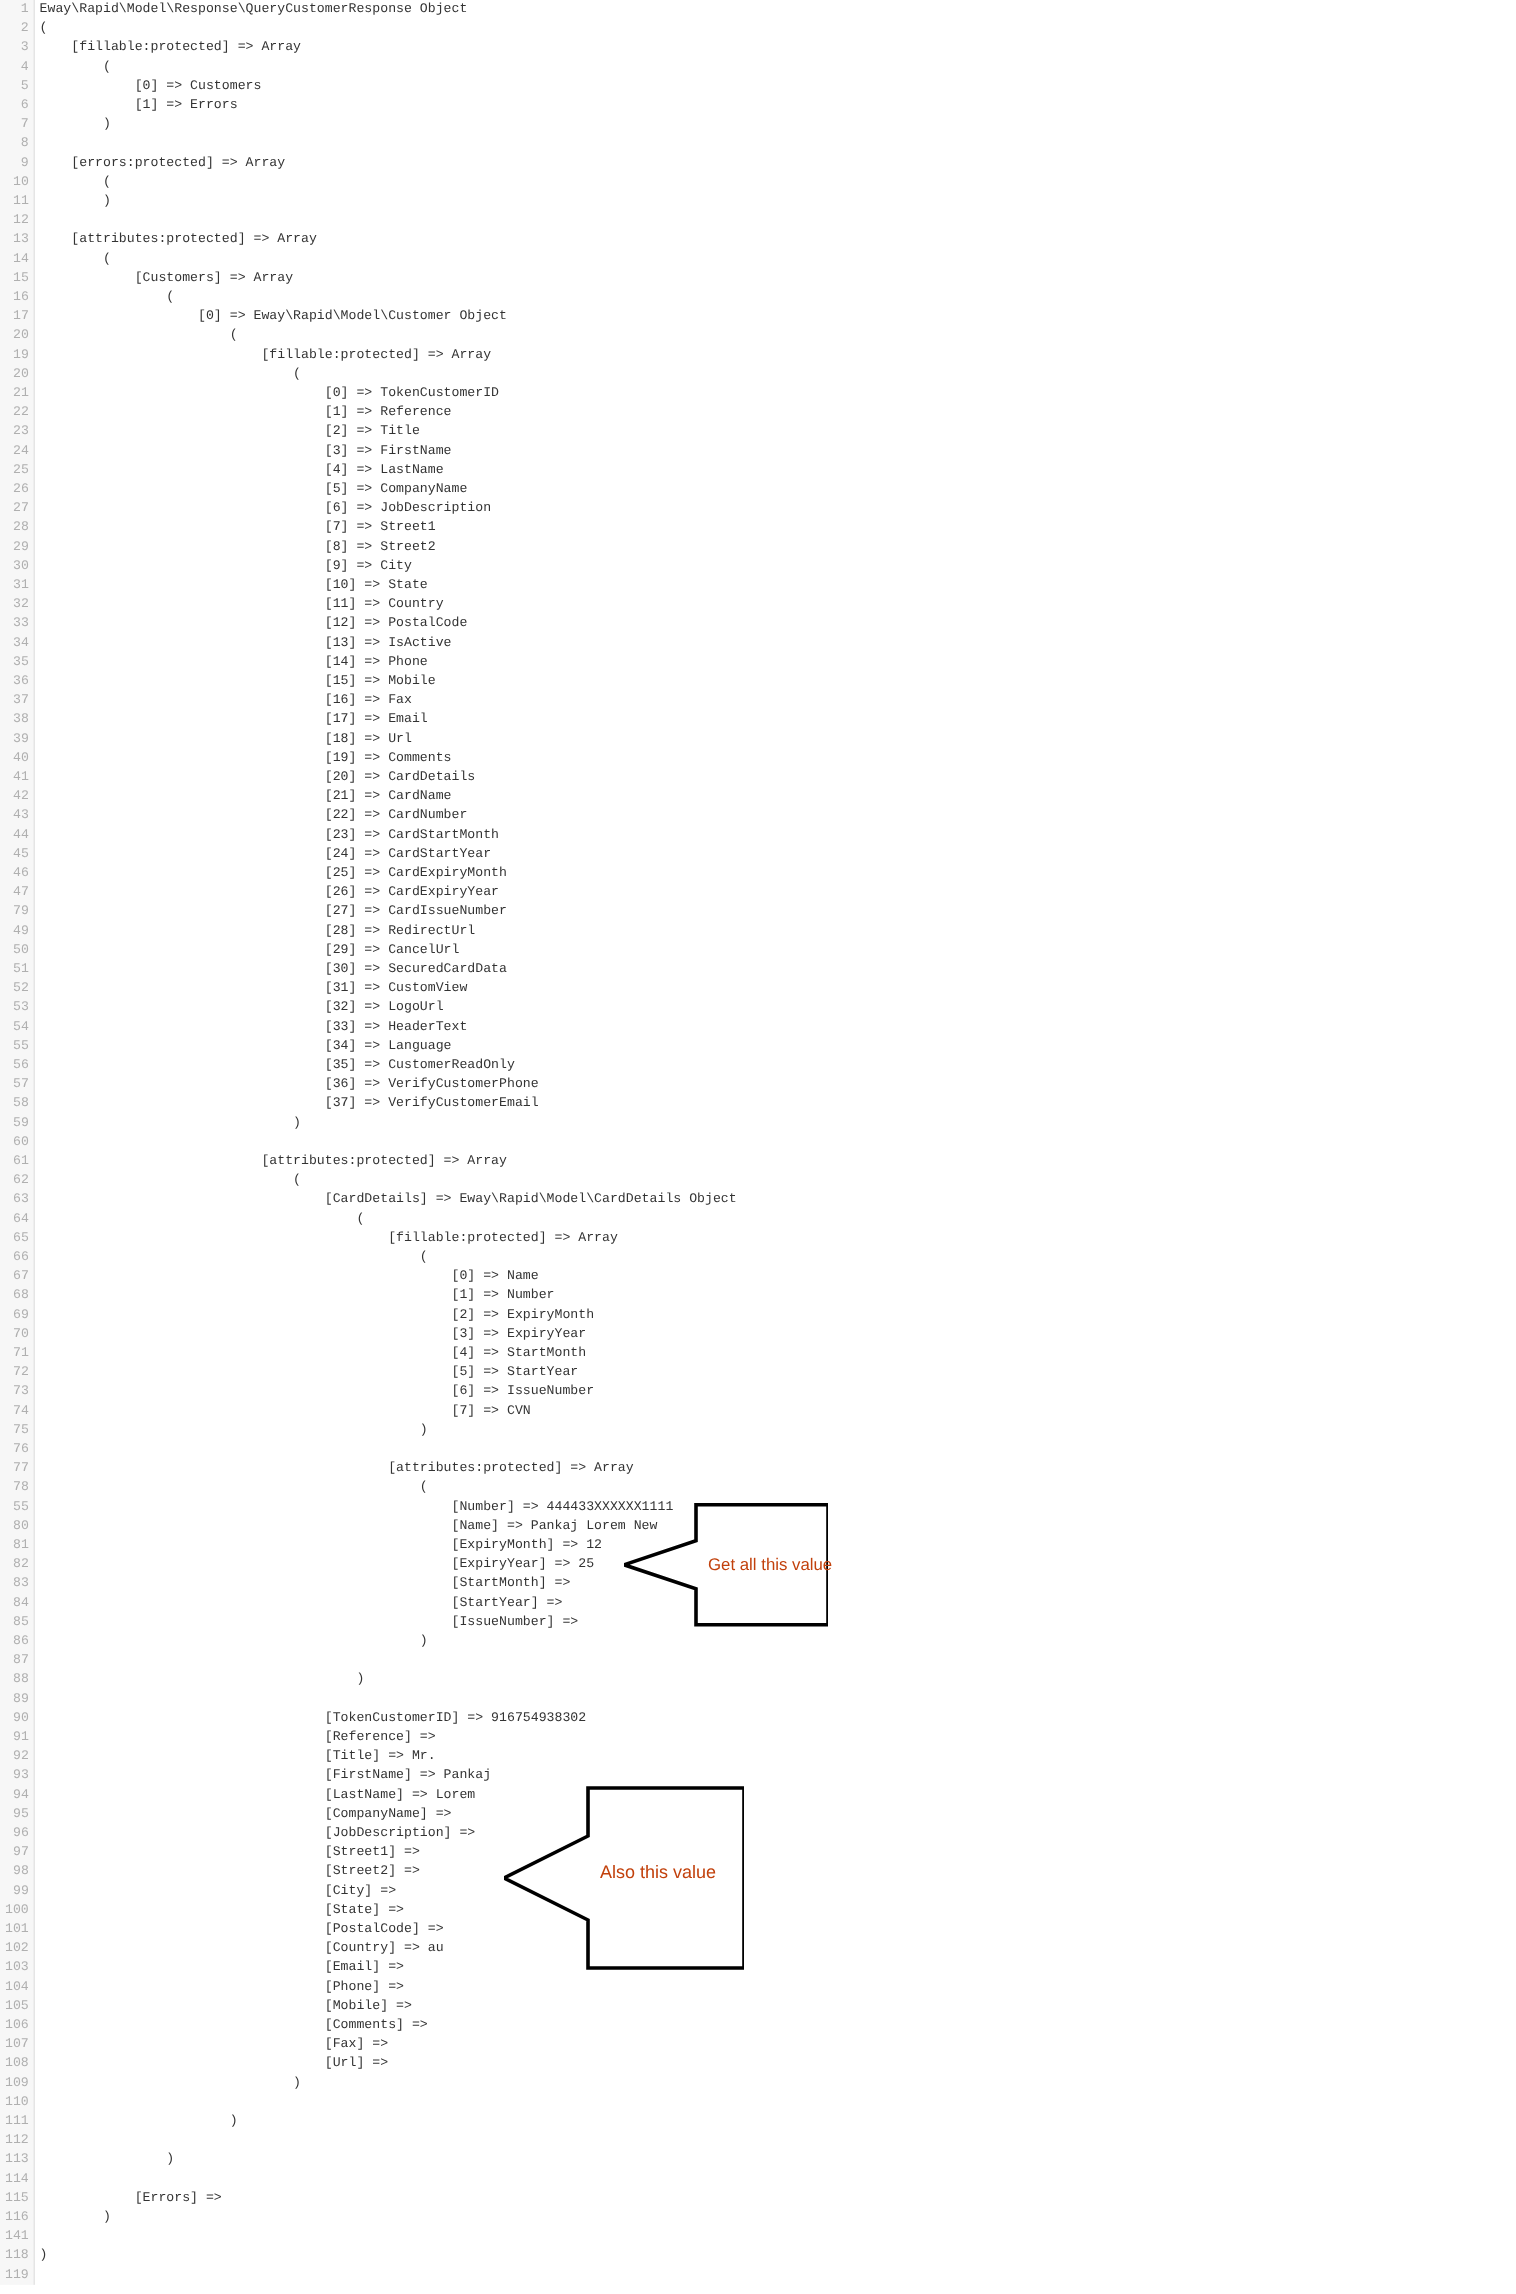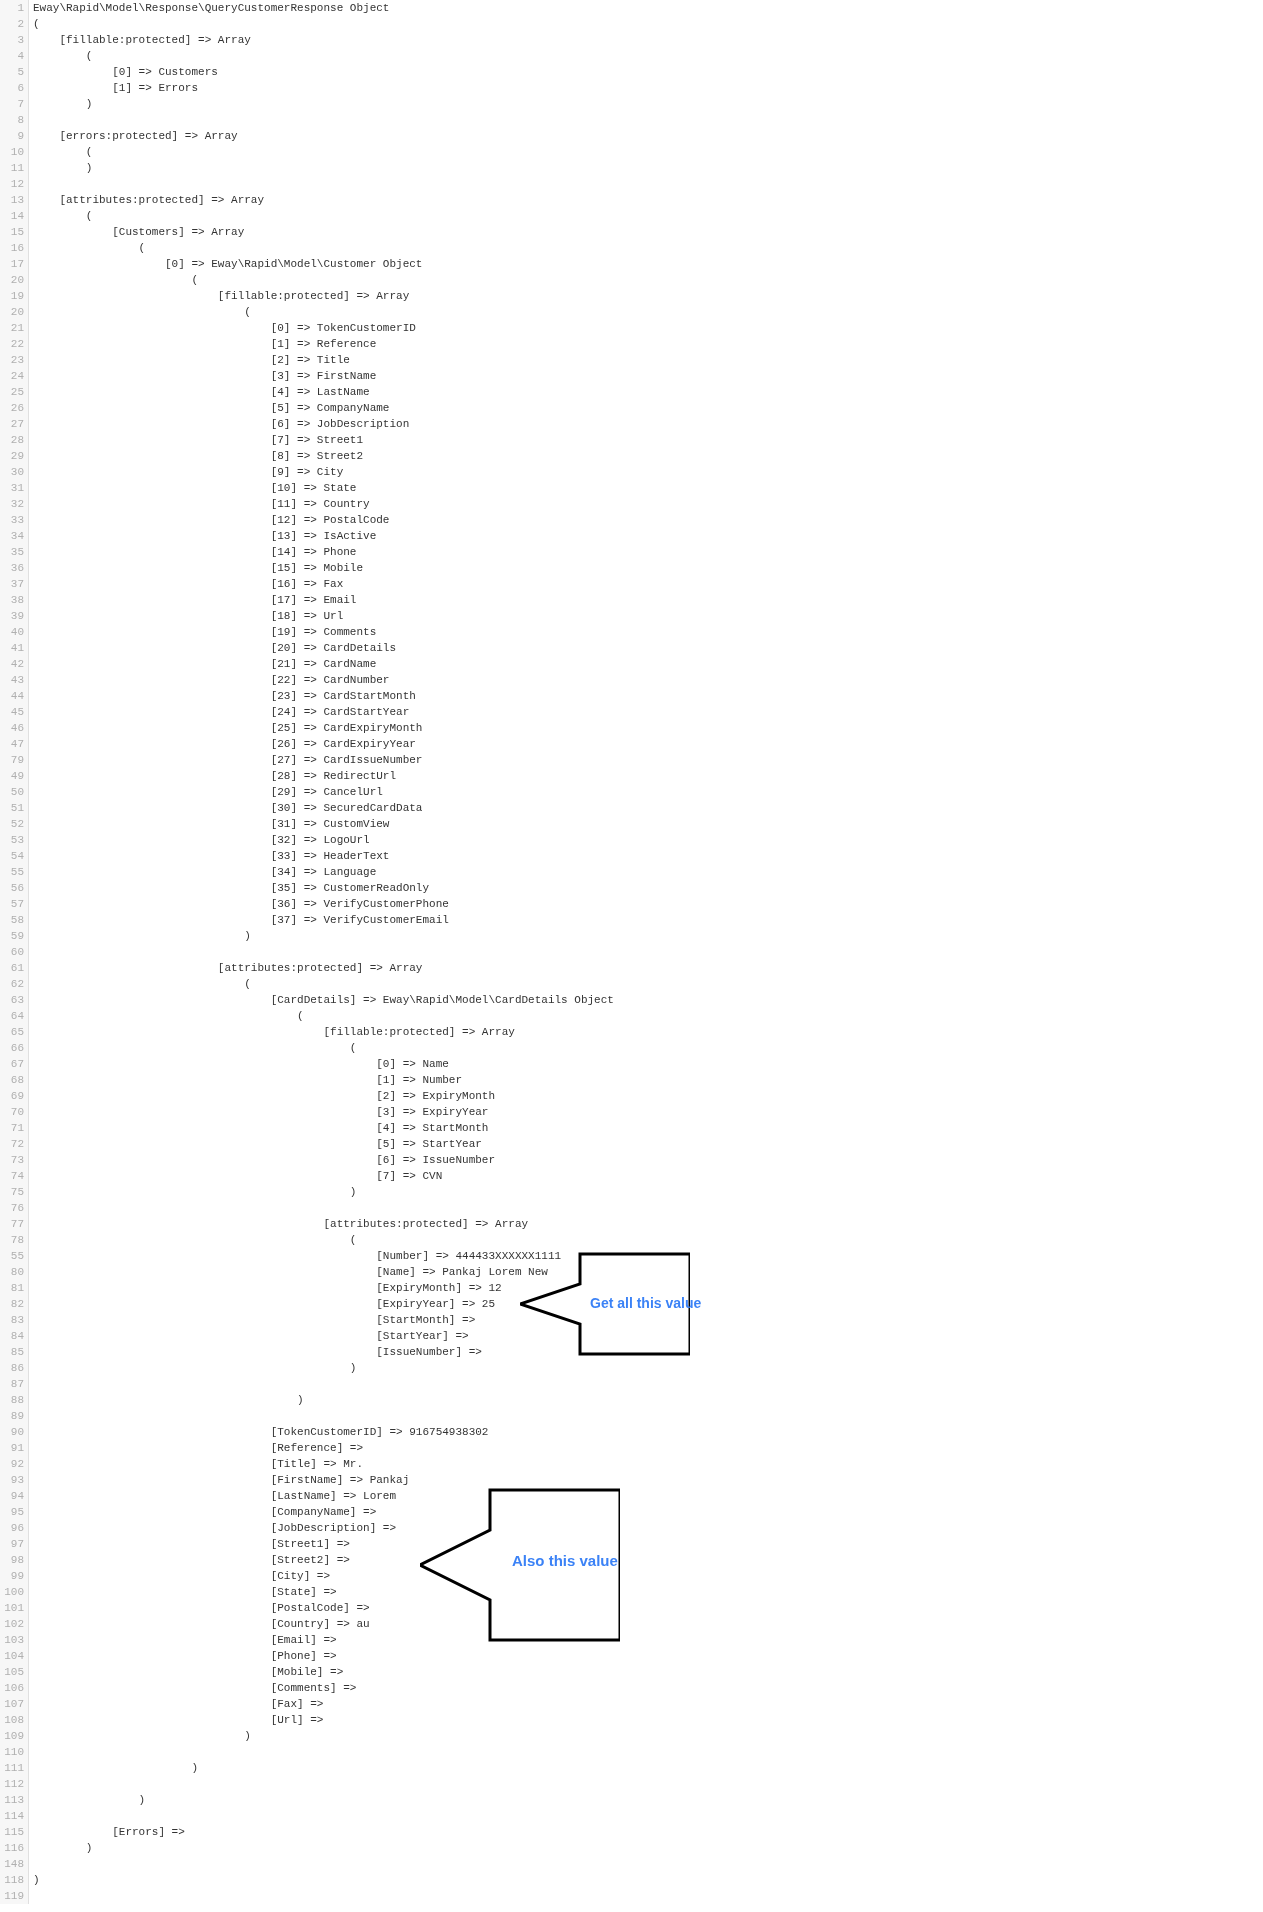--- a/index.html
+++ b/index.html
@@ -36,22 +36,22 @@
   .code-line { display: block; height: 16px; }
 
   .arrow {
     position: absolute;
     pointer-events: none;
   }
   .arrow svg { display: block; }
   .arrow-label {
     position: absolute;
     font-family: Arial, Helvetica, sans-serif;
-    font-weight: bold;
-    color: #3b82f6;
+    font-weight: normal;
+    color: #c2410c;
     white-space: nowrap;
   }
 </style>
 </head>
 <body>
 
 <div class="editor">
   <div class="gutter" id="gutter">
       <div>1</div>
       <div>2</div>
@@ -162,32 +162,32 @@
       <div>107</div>
       <div>108</div>
       <div>109</div>
       <div>110</div>
       <div>111</div>
       <div>112</div>
       <div>113</div>
       <div>114</div>
       <div>115</div>
       <div>116</div>
-      <div>148</div>
+      <div>141</div>
       <div>118</div>
       <div>119</div>
     </div>
   <div class="code" id="code"><span class="code-line">Eway\Rapid\Model\Response\QueryCustomerResponse Object</span><span class="code-line">(</span><span class="code-line">    [fillable:protected] =&gt; Array</span><span class="code-line">        (</span><span class="code-line">            [0] =&gt; Customers</span><span class="code-line">            [1] =&gt; Errors</span><span class="code-line">        )</span><span class="code-line"></span><span class="code-line">    [errors:protected] =&gt; Array</span><span class="code-line">        (</span><span class="code-line">        )</span><span class="code-line"></span><span class="code-line">    [attributes:protected] =&gt; Array</span><span class="code-line">        (</span><span class="code-line">            [Customers] =&gt; Array</span><span class="code-line">                (</span><span class="code-line">                    [0] =&gt; Eway\Rapid\Model\Customer Object</span><span class="code-line">                        (</span><span class="code-line">                            [fillable:protected] =&gt; Array</span><span class="code-line">                                (</span><span class="code-line">                                    [0] =&gt; TokenCustomerID</span><span class="code-line">                                    [1] =&gt; Reference</span><span class="code-line">                                    [2] =&gt; Title</span><span class="code-line">                                    [3] =&gt; FirstName</span><span class="code-line">                                    [4] =&gt; LastName</span><span class="code-line">                                    [5] =&gt; CompanyName</span><span class="code-line">                                    [6] =&gt; JobDescription</span><span class="code-line">                                    [7] =&gt; Street1</span><span class="code-line">                                    [8] =&gt; Street2</span><span class="code-line">                                    [9] =&gt; City</span><span class="code-line">                                    [10] =&gt; State</span><span class="code-line">                                    [11] =&gt; Country</span><span class="code-line">                                    [12] =&gt; PostalCode</span><span class="code-line">                                    [13] =&gt; IsActive</span><span class="code-line">                                    [14] =&gt; Phone</span><span class="code-line">                                    [15] =&gt; Mobile</span><span class="code-line">                                    [16] =&gt; Fax</span><span class="code-line">                                    [17] =&gt; Email</span><span class="code-line">                                    [18] =&gt; Url</span><span class="code-line">                                    [19] =&gt; Comments</span><span class="code-line">                                    [20] =&gt; CardDetails</span><span class="code-line">                                    [21] =&gt; CardName</span><span class="code-line">                                    [22] =&gt; CardNumber</span><span class="code-line">                                    [23] =&gt; CardStartMonth</span><span class="code-line">                                    [24] =&gt; CardStartYear</span><span class="code-line">                                    [25] =&gt; CardExpiryMonth</span><span class="code-line">                                    [26] =&gt; CardExpiryYear</span><span class="code-line">                                    [27] =&gt; CardIssueNumber</span><span class="code-line">                                    [28] =&gt; RedirectUrl</span><span class="code-line">                                    [29] =&gt; CancelUrl</span><span class="code-line">                                    [30] =&gt; SecuredCardData</span><span class="code-line">                                    [31] =&gt; CustomView</span><span class="code-line">                                    [32] =&gt; LogoUrl</span><span class="code-line">                                    [33] =&gt; HeaderText</span><span class="code-line">                                    [34] =&gt; Language</span><span class="code-line">                                    [35] =&gt; CustomerReadOnly</span><span class="code-line">                                    [36] =&gt; VerifyCustomerPhone</span><span class="code-line">                                    [37] =&gt; VerifyCustomerEmail</span><span class="code-line">                                )</span><span class="code-line"></span><span class="code-line">                            [attributes:protected] =&gt; Array</span><span class="code-line">                                (</span><span class="code-line">                                    [CardDetails] =&gt; Eway\Rapid\Model\CardDetails Object</span><span class="code-line">                                        (</span><span class="code-line">                                            [fillable:protected] =&gt; Array</span><span class="code-line">                                                (</span><span class="code-line">                                                    [0] =&gt; Name</span><span class="code-line">                                                    [1] =&gt; Number</span><span class="code-line">                                                    [2] =&gt; ExpiryMonth</span><span class="code-line">                                                    [3] =&gt; ExpiryYear</span><span class="code-line">                                                    [4] =&gt; StartMonth</span><span class="code-line">                                                    [5] =&gt; StartYear</span><span class="code-line">                                                    [6] =&gt; IssueNumber</span><span class="code-line">                                                    [7] =&gt; CVN</span><span class="code-line">                                                )</span><span class="code-line"></span><span class="code-line">                                            [attributes:protected] =&gt; Array</span><span class="code-line">                                                (</span><span class="code-line">                                                    [Number] =&gt; 444433XXXXXX1111</span><span class="code-line">                                                    [Name] =&gt; Pankaj Lorem New</span><span class="code-line">                                                    [ExpiryMonth] =&gt; 12</span><span class="code-line">                                                    [ExpiryYear] =&gt; 25</span><span class="code-line">                                                    [StartMonth] =&gt; </span><span class="code-line">                                                    [StartYear] =&gt; </span><span class="code-line">                                                    [IssueNumber] =&gt; </span><span class="code-line">                                                )</span><span class="code-line"></span><span class="code-line">                                        )</span><span class="code-line"></span><span class="code-line">                                    [TokenCustomerID] =&gt; 916754938302</span><span class="code-line">                                    [Reference] =&gt; </span><span class="code-line">                                    [Title] =&gt; Mr.</span><span class="code-line">                                    [FirstName] =&gt; Pankaj</span><span class="code-line">                                    [LastName] =&gt; Lorem</span><span class="code-line">                                    [CompanyName] =&gt; </span><span class="code-line">                                    [JobDescription] =&gt; </span><span class="code-line">                                    [Street1] =&gt; </span><span class="code-line">                                    [Street2] =&gt; </span><span class="code-line">                                    [City] =&gt; </span><span class="code-line">                                    [State] =&gt; </span><span class="code-line">                                    [PostalCode] =&gt; </span><span class="code-line">                                    [Country] =&gt; au</span><span class="code-line">                                    [Email] =&gt; </span><span class="code-line">                                    [Phone] =&gt; </span><span class="code-line">                                    [Mobile] =&gt; </span><span class="code-line">                                    [Comments] =&gt; </span><span class="code-line">                                    [Fax] =&gt; </span><span class="code-line">                                    [Url] =&gt; </span><span class="code-line">                                )</span><span class="code-line"></span><span class="code-line">                        )</span><span class="code-line"></span><span class="code-line">                )</span><span class="code-line"></span><span class="code-line">            [Errors] =&gt; </span><span class="code-line">        )</span><span class="code-line"></span><span class="code-line">)</span><span class="code-line"></span></div>
 
   <div class="arrow" style="left:520px; top:1244px;">
     <svg width="170" height="120" viewBox="0 0 170 120">
       <path d="M60 10 L60 40 L0 60 L60 80 L60 110 L170 110 L170 10 Z" fill="#ffffff" stroke="#000000" stroke-width="3"></path>
     </svg>
   </div>
   <div class="arrow-label" style="left:590px; top:1295px; font-size:14px;">Get all this value</div>
 
   <div class="arrow" style="left:420px; top:1480px;">
     <svg width="200" height="170" viewBox="0 0 200 170">
       <path d="M70 10 L70 50 L0 85 L70 120 L70 160 L200 160 L200 10 Z" fill="#ffffff" stroke="#000000" stroke-width="3"></path>
     </svg>
   </div>
-  <div class="arrow-label" style="left:512px; top:1553px; font-size:15px;">Also this value</div>
+  <div class="arrow-label" style="left:500px; top:1553px; font-size:15px;">Also this value</div>
 </div>
 
 </body></html>

